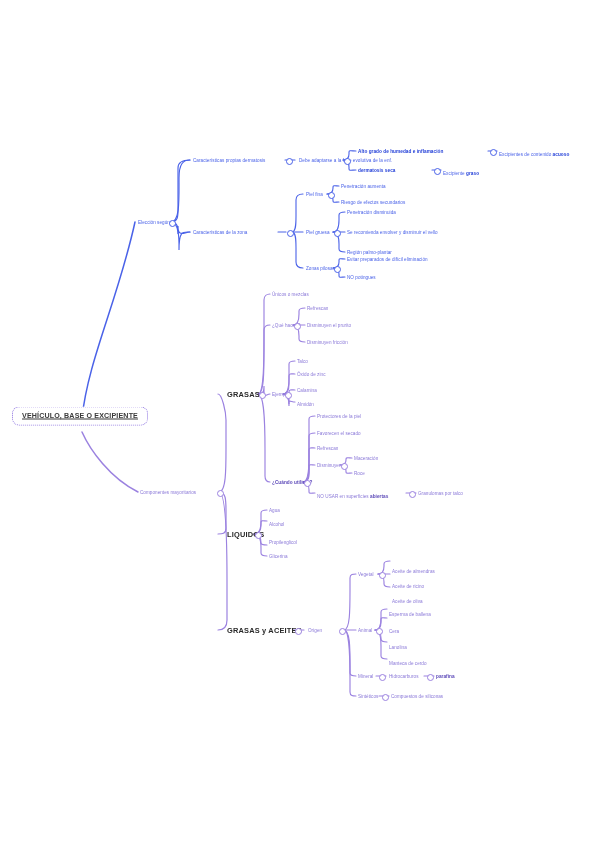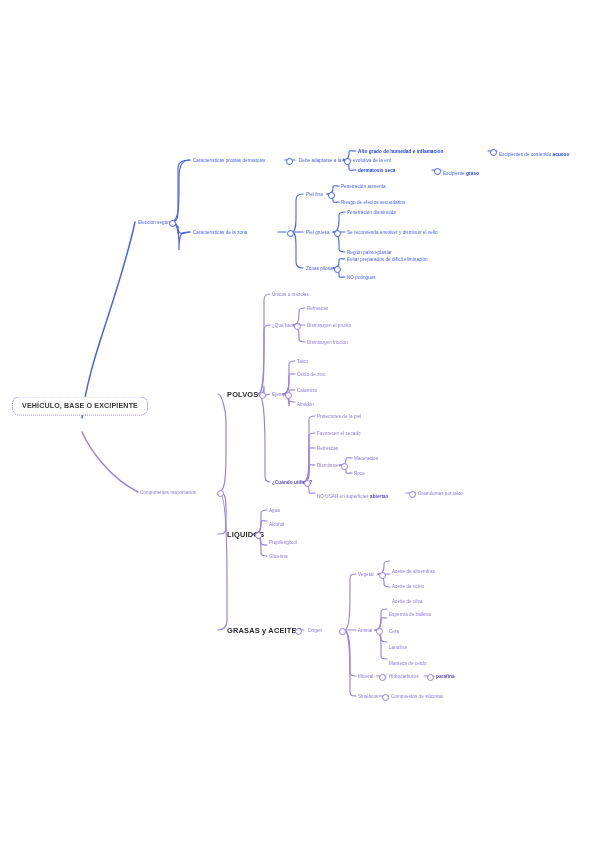--- a/index.html
+++ b/index.html
@@ -128,21 +128,21 @@
       <path d="M375,630 C380,630 381,634 381,638 L381,639 C381,642 384,642 387,642"></path>
       <path d="M375,630 C380,630 381,638 381,646 L381,656 C381,659 384,659 387,659"></path>
 
       <path d="M376,676 L386,676"></path>
       <path d="M424,676 L434,676"></path>
 
       <path d="M379,696 L389,696"></path>
     </g>
   </svg>
 
-  <div class="t-root" style="left:12px;top:406px;">VEHÍCULO, BASE O EXCIPIENTE</div>
+  <div class="t-root" style="left:12px;top:416px;text-decoration:underline;">VEHÍCULO, BASE O EXCIPIENTE</div>
 
   <div class="lbl t-blue" style="left:138px;top:222px;">Elección según</div>
   <div class="dot b" style="left:171px;top:222px;"></div>
 
   <div class="lbl t-blue" style="left:193px;top:160px;">Características propias dermatosis</div>
   <div class="dot b" style="left:288px;top:160px;"></div>
 
   <div class="lbl t-blue" style="left:299px;top:160px;">Debe adaptarse a la fase evolutiva de la enf.</div>
   <div class="dot b" style="left:346px;top:160px;"></div>
 
@@ -173,21 +173,21 @@
   <div class="lbl t-blue" style="left:347px;top:252px;">Región palmo-plantar</div>
 
   <div class="lbl t-blue" style="left:306px;top:268px;">Zonas pilosas</div>
   <div class="dot b" style="left:336px;top:268px;"></div>
   <div class="lbl t-blue" style="left:347px;top:259px;">Evitar preparados de difícil eliminación</div>
   <div class="lbl t-blue" style="left:347px;top:277px;">NO potingues</div>
 
   <div class="lbl t-pur" style="left:140px;top:492px;">Componentes mayoritarios</div>
   <div class="dot p" style="left:219px;top:492px;"></div>
 
-  <div class="lbl t-main" style="left:227px;top:394px;">POLVOS</div>
+  <div class="lbl t-main" style="left:227px;top:394px;">GRASAS</div>
   <div class="dot p" style="left:261px;top:394px;"></div>
 
   <div class="lbl t-pur" style="left:272px;top:294px;">Únicos o mezclas</div>
 
   <div class="lbl t-pur" style="left:272px;top:325px;">¿Qué hacen?</div>
   <div class="dot p" style="left:296px;top:325px;"></div>
   <div class="lbl t-pur" style="left:307px;top:308px;">Refrescan</div>
   <div class="lbl t-pur" style="left:307px;top:325px;">Disminuyen el prurito</div>
   <div class="lbl t-pur" style="left:307px;top:342px;">Disminuyen fricción</div>
 

